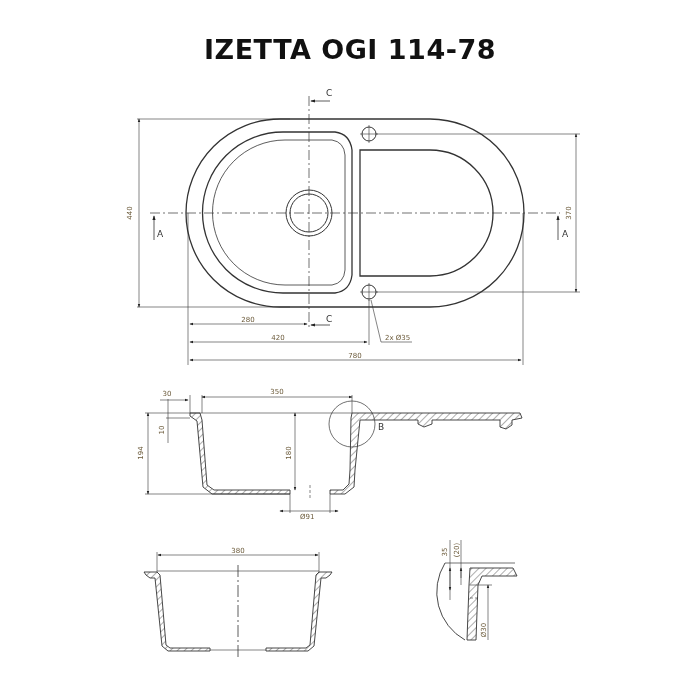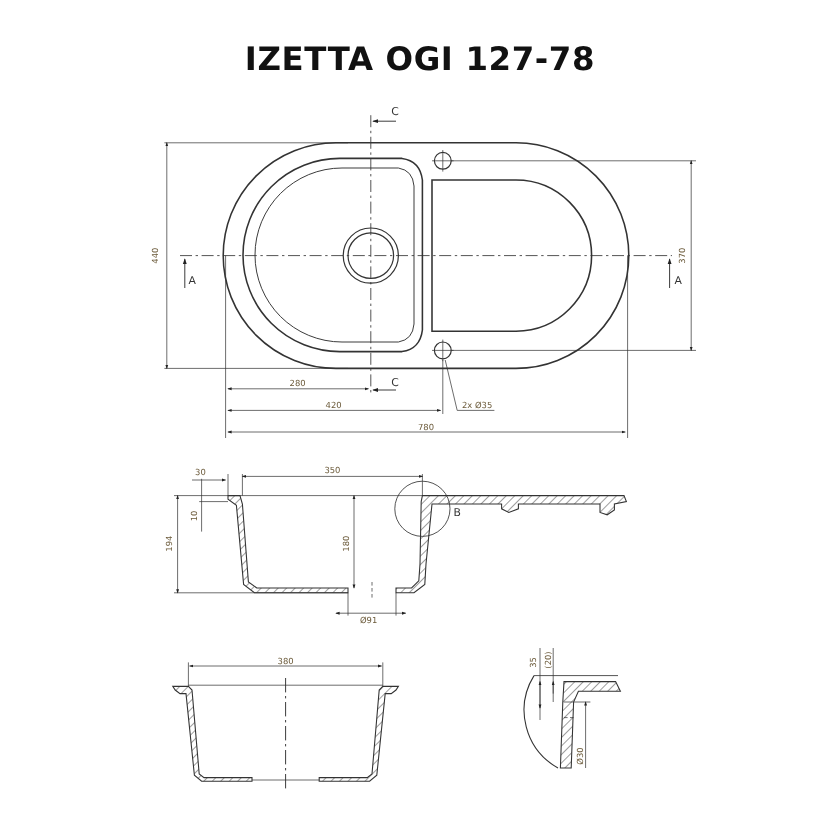--- a/index.html
+++ b/index.html
@@ -5,21 +5,21 @@
   html,body{margin:0;padding:0;background:#fff;}
   body{width:700px;height:700px;position:relative;overflow:hidden;font-family:"DejaVu Sans",sans-serif;}
   .title{position:absolute;left:0;top:34px;width:700px;text-align:center;font-family:"DejaVu Sans",sans-serif;font-weight:bold;font-size:27px;color:#111;letter-spacing:0.5px;}
   svg{position:absolute;left:0;top:0;}
   .dimtxt{font-family:"DejaVu Sans",sans-serif;font-size:7px;fill:#6b5a3a;}
   .lbl{font-family:"DejaVu Sans",sans-serif;font-size:9px;fill:#333;}
 </style>
 </head>
 <body>
 
-<div class="title">IZETTA OGI 127-78</div>
+<div class="title">IZETTA OGI 114-78</div>
 
 <svg width="700" height="700" viewBox="0 0 700 700">
   <defs>
     <marker id="ar" markerWidth="6" markerHeight="6" refX="5" refY="3" orient="auto-start-reverse">
       <path d="M0,1 L6,3 L0,5 z" fill="#222"></path>
     </marker>
     <pattern id="hatch" width="5" height="5" patternUnits="userSpaceOnUse" patternTransform="rotate(45)">
       <line x1="0" y1="0" x2="0" y2="5" stroke="#333" stroke-width="0.8"></line>
     </pattern>
   </defs>

